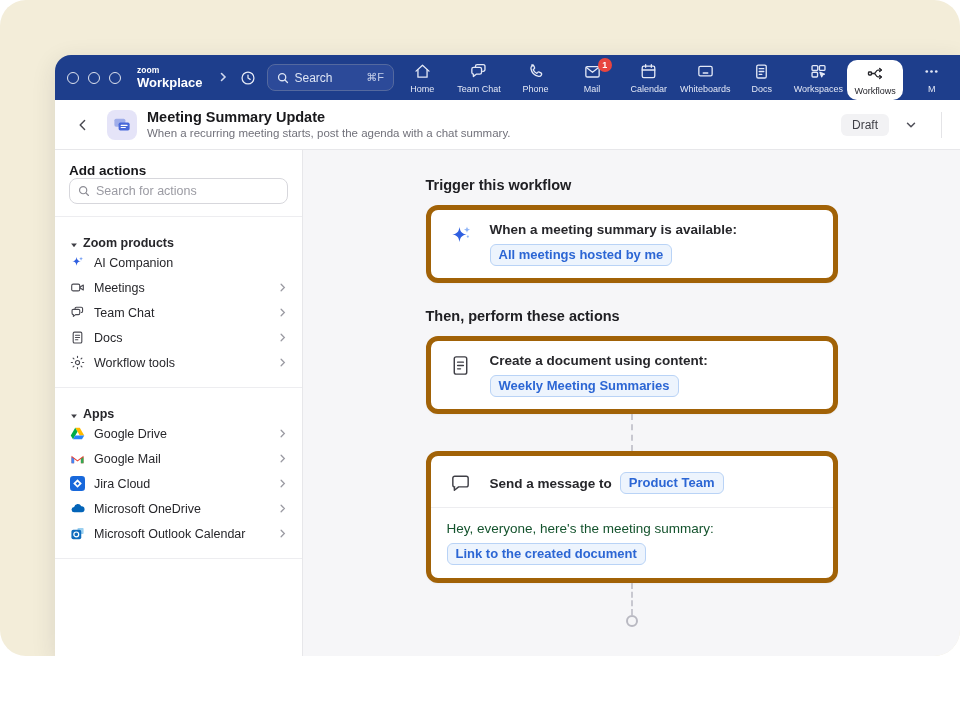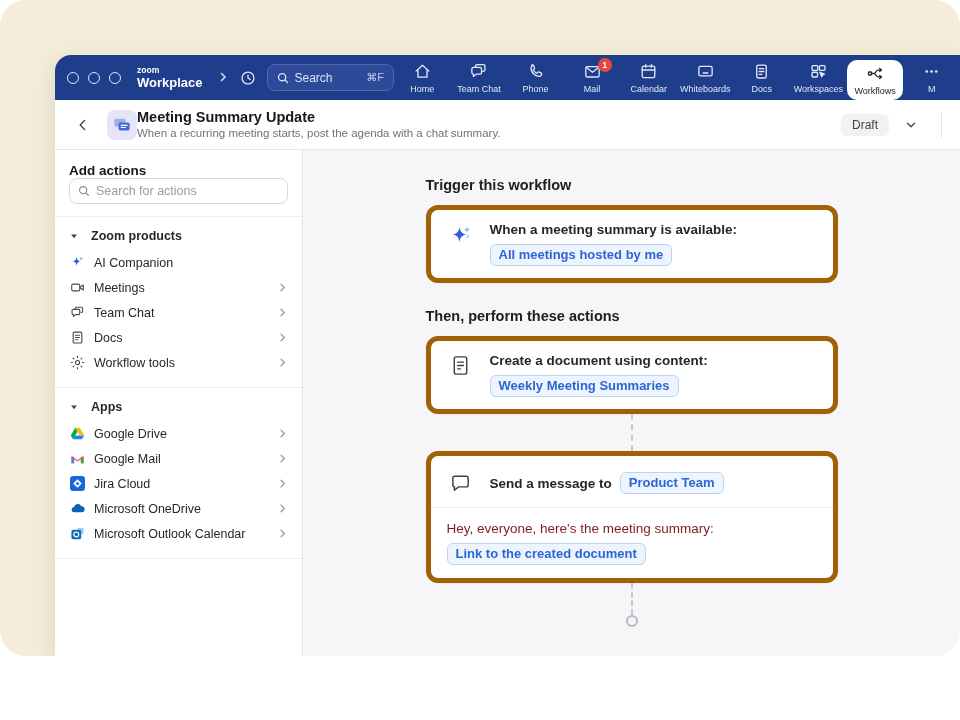--- a/index.html
+++ b/index.html
@@ -32,59 +32,59 @@
   .nav-item.active .nlabel { color:#25252b; }
   .badge { position:absolute; top:3px; left:34px; min-width:14px; height:14px; background:#e8453f; color:#fff;
     font-size:9px; font-weight:bold; border-radius:8px; display:flex; align-items:center; justify-content:center; padding:0 3px; }
 
   
   .header { height:50px; background:#fff; border-bottom:1px solid #e7e7ea; display:flex; align-items:center;
     padding:0 18px 0 20px; flex:0 0 auto; }
   .back-btn { color:#4a4a52; display:flex; align-items:center; cursor:pointer; }
   .wf-icon { width:30px; height:30px; border-radius:8px; background:#e5e4f8; margin-left:16px;
     display:flex; align-items:center; justify-content:center; flex:0 0 auto; }
-  .ht { }
+  .ht { margin-left:10px; }
   .ht .title { font-size:14.5px; font-weight:bold; color:#18181b; line-height:1.25; }
   .ht .subtitle { font-size:11.5px; color:#71717a; line-height:1.3; }
   .header-right { margin-left:auto; display:flex; align-items:center; gap:16px; }
   .draft-pill { background:#f2f2f4; border-radius:6px; padding:4px 11px; font-size:12px; color:#3f3f46; }
   .hdr-divider { width:1px; height:26px; background:#e4e4e7; margin-left:8px; }
 
   
   .body { flex:1; display:flex; min-height:0; }
   .sidebar { width:248px; background:#fff; border-right:1px solid #e7e7ea; padding:13px 14px 0; flex:0 0 auto; }
   .sb-title { font-size:13.5px; font-weight:bold; color:#18181b; }
   .sb-search { height:26px; border:1px solid #d7d7dc; border-radius:8px; display:flex;
     align-items:center; padding:0 8px; gap:6px; color:#8e8e96; background:#fff; }
   .sb-search input { border:none; outline:none; flex:1; font-size:12.5px; color:#3f3f46;
     font-family:"Liberation Sans",sans-serif; background:transparent; }
   .sb-search input::placeholder { color:#9b9ba3; }
   .sb-divider { height:1px; background:#ededf0; margin:12px -14px 0; }
-  .sb-section { display:flex; align-items:center; gap:12px; height:28px; margin-top:5px; cursor:pointer; }
+  .sb-section { display:flex; align-items:flex-end; gap:4px; height:28px; margin-top:5px; cursor:pointer; }
   .sb-section .slabel { font-size:12.5px; font-weight:bold; color:#27272b; }
   .sb-item { display:flex; align-items:center; height:25px; gap:8px; cursor:pointer; }
   .sb-item .icon { width:17px; display:flex; justify-content:center; color:#4a4a52; }
   .sb-item .ilabel { font-size:12.5px; color:#27272b; flex:1; }
   .sb-item .chev { color:#9a9aa2; display:flex; }
 
   
   .canvas { flex:1; background:#f6f6f8; padding-top:27px; display:flex; flex-direction:column; align-items:center; overflow:hidden; }
   .flow { width:412px; display:flex; flex-direction:column; }
   .flow-heading { font-size:14.5px; font-weight:bold; color:#202024; }
   .card { background:#fff; border:5px solid #a16207; border-radius:12px; box-shadow:0 1px 2px rgba(20,20,40,.04); }
   .card-row { display:flex; padding:10px 16px 12px; gap:15px; align-items:flex-start; }
   .card-icon { width:28px; display:flex; justify-content:center; padding-top:3px; flex:0 0 auto; }
   .card-line { font-size:13.5px; font-weight:bold; color:#27272b; line-height:19px; }
   .token { display:inline-block; background:#edf4fd; border:1px solid #b9d3f6; color:#2c66d4; border-radius:6px;
     padding:1px 8px 2px; font-size:13px; font-weight:bold; line-height:17px; cursor:pointer; }
   .card .token { margin-top:5px; }
   .inline-token-row { display:flex; align-items:center; gap:8px; padding-top:3px; }
   .inline-token-row .token { margin-top:0; }
   .card-msg { border-top:1px solid #ededf0; padding:11px 16px 13px; }
-  .msg-text { font-size:13.5px; color:#7f1d1d; line-height:19px; }
+  .msg-text { font-size:13.5px; color:#14532d; line-height:19px; }
   .connector { align-self:center; width:0; border-left:2px dashed #c8c8d0; }
   .end-dot { align-self:center; width:12px; height:12px; border:2px solid #b9b9c2; border-radius:50%; }
   .h-then { margin-top:25px; }
   .mt12 { margin-top:12px; }
 </style>
 </head>
 <body>
 
 <div class="stage">
   <div class="app-window">

